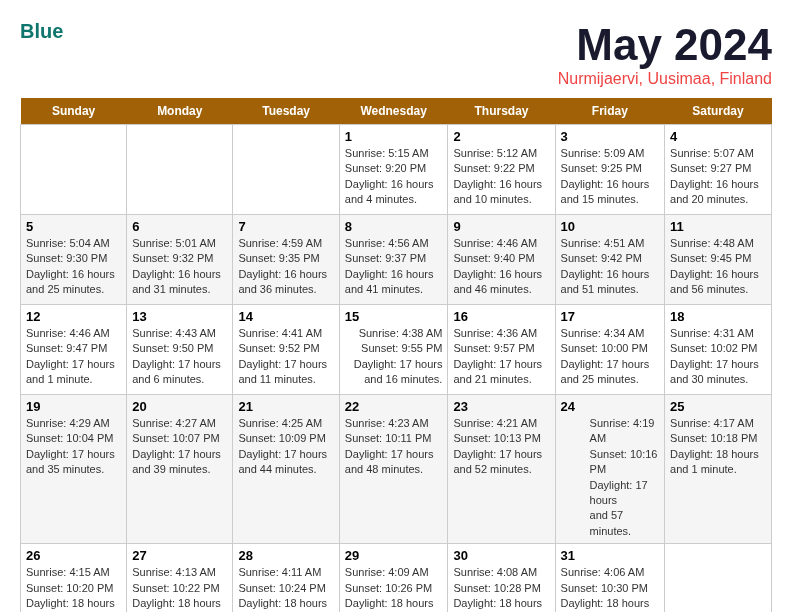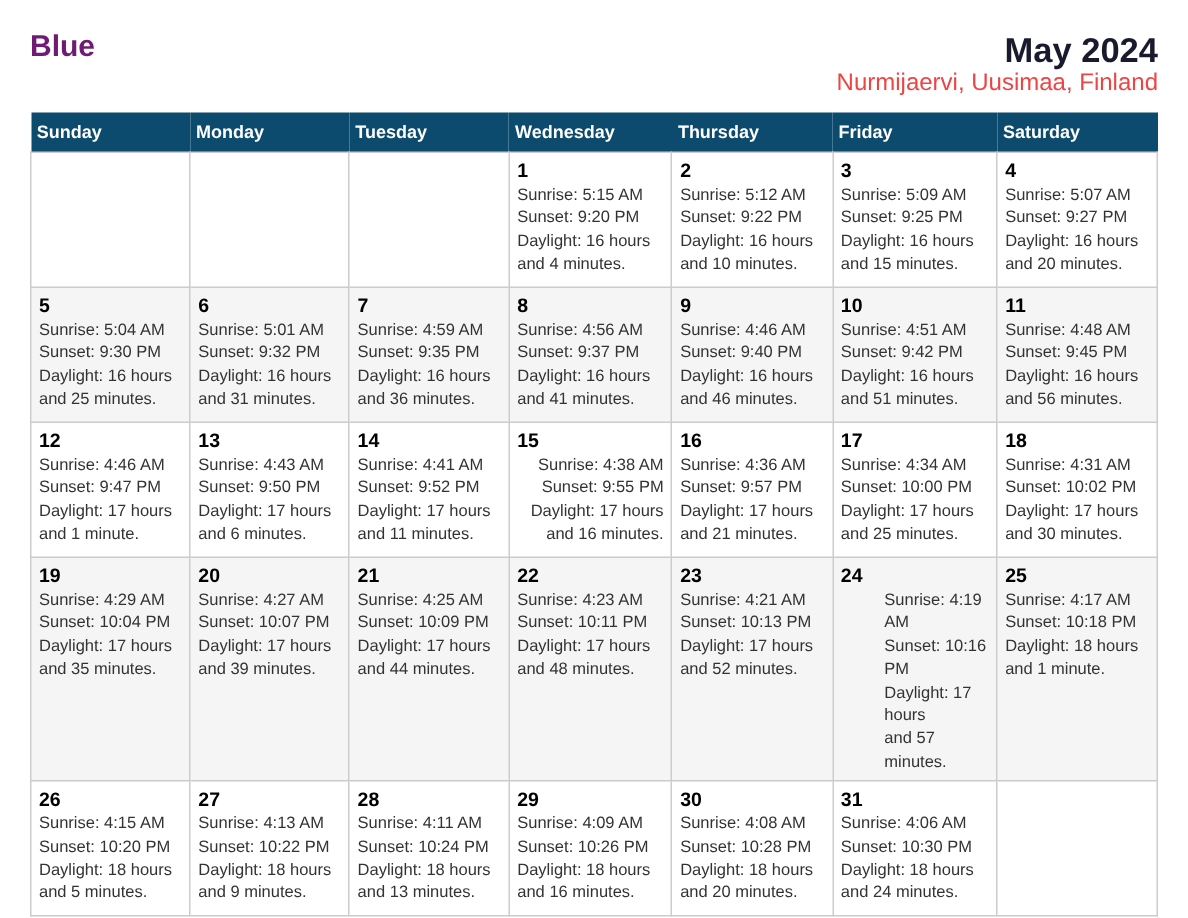--- a/index.html
+++ b/index.html
@@ -33,38 +33,38 @@
       transform: rotate(30deg);
     }
     .logo-line1 {
       display: flex;
       align-items: center;
     }
     .title-area {
       text-align: right;
     }
     .month-title {
-      font-size: 23px;
+      font-size: 44px;
       font-weight: bold;
       color: #1a1a2e;
     }
     .location {
       font-size: 16px;
       color: #ef4444;
     }
     table {
       width: 100%;
       border-collapse: collapse;
       font-size: 11px;
     }
     th {
-      background-color: #0c4a6e;
+      background-color: #a16207;
       color: white;
       padding: 6px 4px;
-      text-align: left;
+      text-align: center;
       font-size: 12px;
       font-weight: bold;
     }
     td {
       border: 1px solid #ccc;
       padding: 4px 5px;
       vertical-align: top;
       width: 113px;
       min-height: 80px;
       height: 90px;
@@ -86,21 +86,21 @@
       line-height: 1.4;
     }
     .empty { background-color: #fff !important; }
     thead th:first-child { border-radius: 0; }
   </style>
 </head>
 <body>
 
 <div class="header">
   <div class="logo">
-    <span style="font-size:20px;font-weight:bold;color:#701a75;">Blue</span>
+    <span style="font-size:20px;font-weight:bold;color:#0f766e;">Blue</span>
   </div>
   <div class="title-area">
     <div class="month-title">May 2024</div>
     <div class="location">Nurmijaervi, Uusimaa, Finland</div>
   </div>
 </div>
 
 <table>
   <thead>
     <tr>

